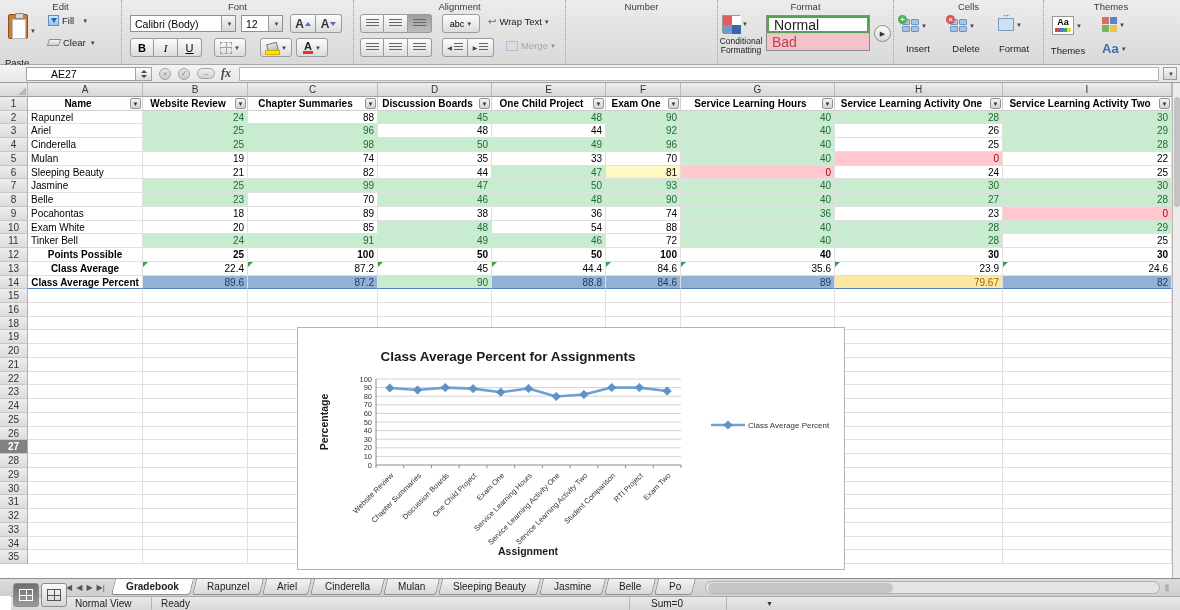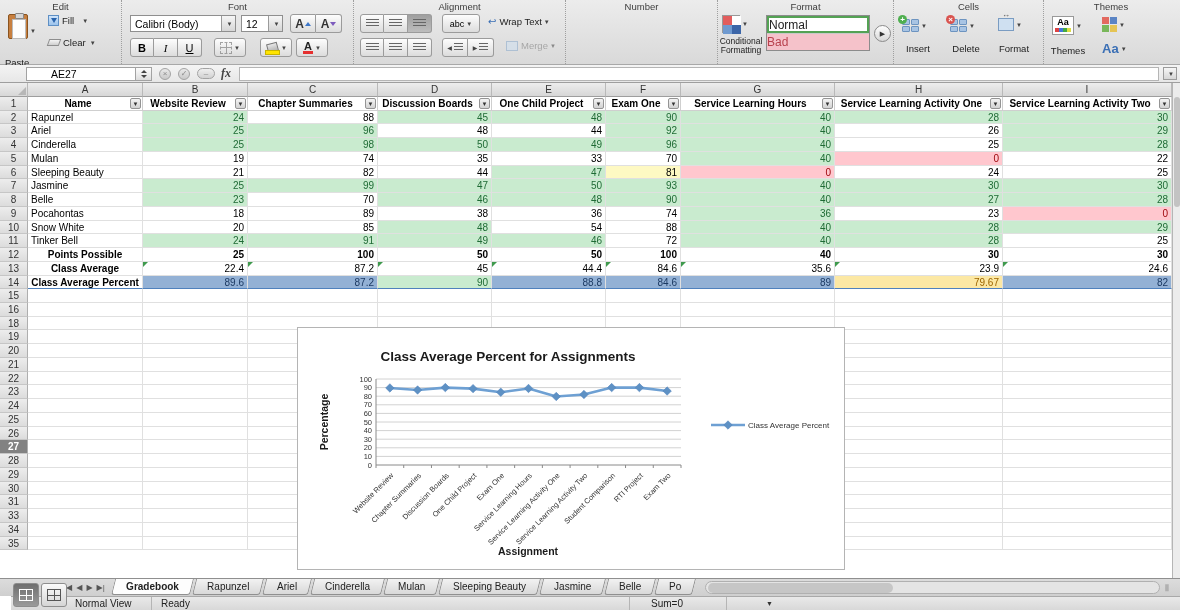--- a/index.html
+++ b/index.html
@@ -47,21 +47,21 @@
   .mergeic { width:12px; height:10px; background:#cfe0f1; border:1px solid #88a9cc; }
   .coin { width:14px; height:10px; position:relative; }
   .coin:before { content:""; position:absolute; left:0; top:0; width:9px; height:9px; border-radius:50%; background:#8fb5e0; border:1px solid #4a79ad; }
   .coin:after { content:""; position:absolute; left:5px; top:2px; width:8px; height:8px; border-radius:50%; background:#f0d060; border:1px solid #a8882a; }
   .decsm { font-size:6.5px; line-height:6px; color:#222; text-align:left; }
   .decsm b { color:#2a64ad; }
   .cfic { width:18px; height:18px; display:grid; grid-template-columns:9px 9px; grid-template-rows:9px 9px; border:1px solid #999; background:#fff;}
   .cfic i:nth-child(1){background:#e25d5d;} .cfic i:nth-child(2){background:#fff;}
   .cfic i:nth-child(3){background:#6f9ad0;} .cfic i:nth-child(4){background:#3c66a8;}
   .stylebox { width:104px; background:#fff; border:1px solid #8c8c8c; }
-  .stylerow { height:17px; display:flex; align-items:center; font-size:12px; }
+  .stylerow { height:17px; display:flex; align-items:center; padding-left:5px; font-size:14px; }
   .stylerow.normal { border:2px solid #54a254; color:#222; background:#fff; }
   .stylerow.bad { background:#f5c2ca; color:#b8424e; border-top:1px solid #c9c9c9; }
   .circbtn { width:17px; height:17px; border-radius:50%; border:1px solid #8a8a8a; background:linear-gradient(#fefefe,#d8d8d8);
     display:flex; align-items:center; justify-content:center; font-size:7px; color:#333; }
   .cellsic { width:17px; height:13px; display:grid; grid-template-columns:8px 8px; gap:1px; grid-template-rows:6px 6px; position:relative;}
   .cellsic i { background:#a8c4e4; border:1px solid #6d94c0; border-radius:1px;}
   .cellsic .plus,.cellsic .minus { position:absolute; left:-4px; top:-4px; width:9px; height:9px; border-radius:50%; color:#fff; font-size:8px; line-height:9px; text-align:center; font-weight:bold;}
   .plus { background:#4faf50; } .minus { background:#d9534f; }
   .fmtic { width:16px; height:13px; background:#cfe0f1; border:1px solid #7a9cc2; position:relative; }
   .fmtic:before { content:"↔"; position:absolute; top:-9px; left:3px; font-size:8px; color:#555;}
@@ -485,21 +485,21 @@
         <div class="gc num" style="width: 130px; background: rgb(255, 255, 255); color: rgb(0, 0, 0);">89</div>
         <div class="gc num" style="width: 114px; background: rgb(255, 255, 255); color: rgb(0, 0, 0);">38</div>
         <div class="gc num" style="width: 114px; background: rgb(255, 255, 255); color: rgb(0, 0, 0);">36</div>
         <div class="gc num" style="width: 75px; background: rgb(255, 255, 255); color: rgb(0, 0, 0);">74</div>
         <div class="gc num" style="width: 154px; background: rgb(201, 235, 207); color: rgb(31, 107, 53);">36</div>
         <div class="gc num" style="width: 168px; background: rgb(255, 255, 255); color: rgb(0, 0, 0);">23</div>
         <div class="gc num" style="width: 169px; background: rgb(255, 199, 206); color: rgb(156, 0, 6);">0</div>
       </div>
       <div class="grow">
         <div class="rh">10</div>
-        <div class="gc name" style="width: 115px;">Snow White</div>
+        <div class="gc name" style="width: 115px;">Exam White</div>
         <div class="gc num" style="width: 105px; background: rgb(255, 255, 255); color: rgb(0, 0, 0);">20</div>
         <div class="gc num" style="width: 130px; background: rgb(255, 255, 255); color: rgb(0, 0, 0);">85</div>
         <div class="gc num" style="width: 114px; background: rgb(201, 235, 207); color: rgb(31, 107, 53);">48</div>
         <div class="gc num" style="width: 114px; background: rgb(255, 255, 255); color: rgb(0, 0, 0);">54</div>
         <div class="gc num" style="width: 75px; background: rgb(255, 255, 255); color: rgb(0, 0, 0);">88</div>
         <div class="gc num" style="width: 154px; background: rgb(201, 235, 207); color: rgb(31, 107, 53);">40</div>
         <div class="gc num" style="width: 168px; background: rgb(201, 235, 207); color: rgb(31, 107, 53);">28</div>
         <div class="gc num" style="width: 169px; background: rgb(201, 235, 207); color: rgb(31, 107, 53);">29</div>
       </div>
       <div class="grow">
@@ -725,20 +725,32 @@
         <div class="gc" style="width: 130px;"></div>
         <div class="gc" style="width: 114px;"></div>
         <div class="gc" style="width: 114px;"></div>
         <div class="gc" style="width: 75px;"></div>
         <div class="gc" style="width: 154px;"></div>
         <div class="gc" style="width: 168px;"></div>
         <div class="gc" style="width: 169px;"></div>
       </div>
       <div class="grow">
         <div class="rh">31</div>
+        <div class="gc" style="width: 115px;"></div>
+        <div class="gc" style="width: 105px;"></div>
+        <div class="gc" style="width: 130px;"></div>
+        <div class="gc" style="width: 114px;"></div>
+        <div class="gc" style="width: 114px;"></div>
+        <div class="gc" style="width: 75px;"></div>
+        <div class="gc" style="width: 154px;"></div>
+        <div class="gc" style="width: 168px;"></div>
+        <div class="gc" style="width: 169px;"></div>
+      </div>
+      <div class="grow">
+        <div class="rh">32</div>
         <div class="gc" style="width: 115px;"></div>
         <div class="gc" style="width: 105px;"></div>
         <div class="gc" style="width: 130px;"></div>
         <div class="gc" style="width: 114px;"></div>
         <div class="gc" style="width: 114px;"></div>
         <div class="gc" style="width: 75px;"></div>
         <div class="gc" style="width: 154px;"></div>
         <div class="gc" style="width: 168px;"></div>
         <div class="gc" style="width: 169px;"></div>
       </div>

